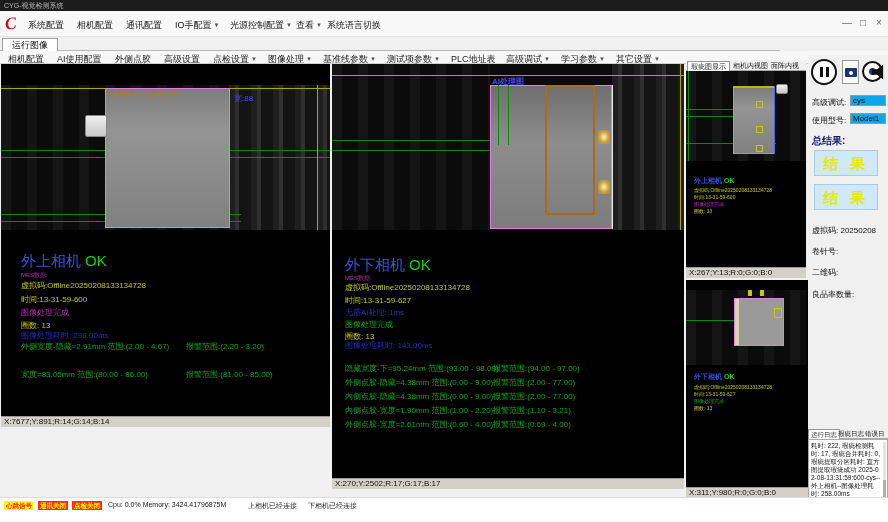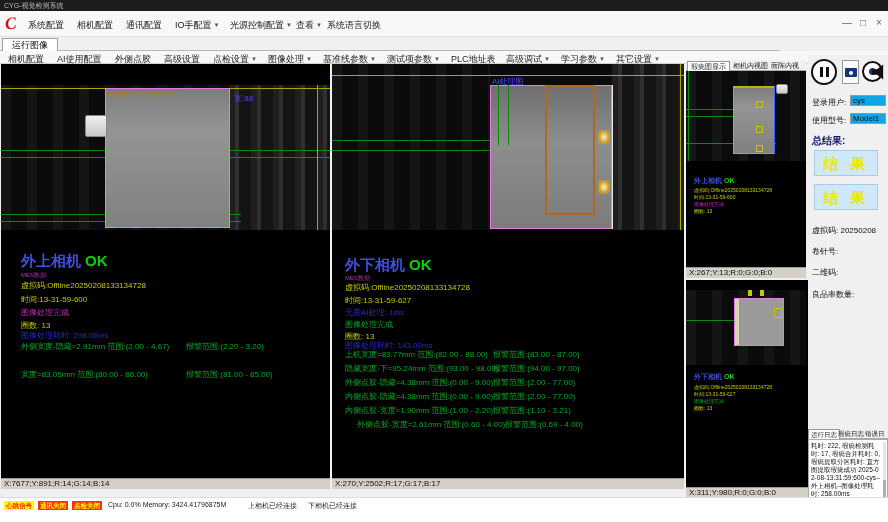--- a/index.html
+++ b/index.html
@@ -31,21 +31,21 @@
   .vline{position:absolute;width:1px;}
   .yellow{background:#a8a800;} .green{background:#0a8a0a;} .whiteln{background:#e8e8e8;}
   .cell{position:absolute;border:1px solid #e87ae8;background:linear-gradient(180deg,#7d7d7d,#949494 30%,#898989 70%,#808080);box-sizing:border-box;}
   .thresh{position:absolute;font-size:6px;color:#c07818;white-space:nowrap;}
   .bluelabel{position:absolute;font-size:8px;color:#4848ff;white-space:nowrap;}
   .connector{position:absolute;background:linear-gradient(180deg,#f0f0f0,#c8c8c8);border-radius:2px;border:1px solid #888;box-sizing:border-box;}
   .orange-rect{position:absolute;border:2px solid #b06820;box-sizing:border-box;}
   .blob{position:absolute;width:12px;height:14px;background:radial-gradient(ellipse at center,#fff8c0 0%,#d0a030 55%,rgba(80,50,10,0) 100%);}
   .ybox{position:absolute;border:1px solid #c8c800;box-sizing:border-box;}
   
-  .cam-title{position:absolute;font-size:15px;font-weight:bold;color:#3c50e0;white-space:nowrap;}
+  .cam-title{position:absolute;font-size:15px;font-weight:normal;color:#3c50e0;white-space:nowrap;}
   .cam-ok{color:#00d800;font-style:normal;margin-left:4px;}
   .sub-purple{position:absolute;font-size:6px;color:#c028c0;white-space:nowrap;}
   .ln-yellow{position:absolute;font-size:8px;color:#c8c800;white-space:nowrap;}
   .ln-purple{position:absolute;font-size:8px;color:#c028c0;white-space:nowrap;}
   .ln-blue{position:absolute;font-size:8px;color:#2828c8;white-space:nowrap;}
   .mrow{position:absolute;left:20px;right:2px;height:12px;font-size:8px;color:#00a820;white-space:nowrap;overflow:hidden;}
   .mval{position:absolute;left:0;}
   .malarm{position:absolute;left:165px;}
   .mid .malarm{left:148px;}
   
@@ -122,21 +122,21 @@
     <span class="tb-item" style="left:213px"><span>点检设置</span><span class="arr">▼</span></span>
     <span class="tb-item" style="left:268px"><span>图像处理</span><span class="arr">▼</span></span>
     <span class="tb-item" style="left:323px"><span>基准线参数</span><span class="arr">▼</span></span>
     <span class="tb-item" style="left:387px"><span>测试项参数</span><span class="arr">▼</span></span>
     <span class="tb-item" style="left:451px"><span>PLC地址表</span></span>
     <span class="tb-item" style="left:506px"><span>高级调试</span><span class="arr">▼</span></span>
     <span class="tb-item" style="left:561px"><span>学习参数</span><span class="arr">▼</span></span>
     <span class="tb-item" style="left:616px"><span>其它设置</span><span class="arr">▼</span></span>
   </div>
 
-  <div class="view" style="left:1px;top:64px;width:329px;height:425px;">
+  <div class="view" style="left:1px;top:64px;width:329px;height:363px;">
     <div class="img" style="left:0;top:21px;width:329px;height:145px;">
       <div class="streaks-l" style="left:0;width:228px;"></div>
       <div class="streaks-r" style="left:228px;width:101px;"></div>
       <div class="hline yellow" style="left:0;top:3px;width:329px;"></div>
       <div class="hline green" style="left:0;top:65px;width:329px;"></div>
       <div class="hline green" style="left:0;top:72px;width:329px;"></div>
       <div class="hline green" style="left:0;top:129px;width:240px;"></div>
       <div class="hline green" style="left:0;top:136px;width:240px;"></div>
       <div class="cell" style="left:104px;top:3px;width:125px;height:140px;"></div>
       <div class="thresh" style="left:106px;top:5px;">灰度阈值:93, 动态阈值:100</div>
@@ -158,21 +158,21 @@
         <span class="malarm">报警范围:(2.20 - 3.20)</span>
       </div>
     <div class="mrow" style="top:305px;">
         <span class="mval">宽度=83.05mm 范围:(80.00 - 86.00)</span>
         <span class="malarm">报警范围:(81.00 - 85.00)</span>
       </div>
     <div class="coordbar">X:7677;Y:891;R:14;G:14;B:14</div>
   </div>
 
   <div class="view mid" style="left:332px;top:64px;width:352px;height:425px;">
-    <div class="img" style="left:0;top:0;width:352px;height:166px;">
+    <div class="img" style="left:0;top:0;width:352px;height:166px;font-weight:bold;">
       <div class="streaks-l" style="left:0;width:158px;"></div>
       <div class="streaks-r" style="left:280px;width:72px;"></div>
       <div class="hline yellow" style="left:0;top:11px;width:352px;"></div>
       <div class="hline green" style="left:0;top:76px;width:158px;"></div>
       <div class="hline green" style="left:0;top:86px;width:158px;"></div>
       <div class="cell" style="left:158px;top:21px;width:122px;height:144px;background:linear-gradient(180deg,#6f6f6f,#8d8d8d 40%,#7c7c7c);"></div>
       <div class="vline green" style="left:166px;top:21px;height:60px;"></div>
       <div class="vline green" style="left:176px;top:21px;height:60px;"></div>
       <div class="orange-rect" style="left:213px;top:21px;width:50px;height:130px;"></div>
       <div class="bluelabel" style="left:160px;top:12px;">AI处理图</div>
@@ -184,41 +184,37 @@
     <div class="cam-title" style="left:13px;top:192px;">
       <span>外下相机</span><span class="cam-ok">OK</span>
     </div>
     <div class="sub-purple" style="left:13px;top:210px;">MES数据:</div>
     <div class="ln-yellow" style="left:13px;top:218px;">虚拟码:Offline20250208133134728</div>
     <div class="ln-yellow" style="left:13px;top:231px;">时间:13-31-59-627</div>
     <div class="ln-blue" style="left:13px;top:243px;">无需AI处理: 1ms</div>
     <div class="ln-purple" style="left:13px;top:255px;color:#00a820;">图像处理完成</div>
     <div class="ln-yellow" style="left:13px;top:267px;">圈数: 13</div>
     <div class="ln-blue" style="left:13px;top:276px;">图像处理耗时: 143.00ms</div>
-    <div class="mrow" style="top:285px;left:13px;">
-        <span class="mval">上机宽度=83.77mm 范围:(82.00 - 88.00)</span>
-        <span class="malarm">报警范围:(83.00 - 87.00)</span>
-      </div>
     <div class="mrow" style="top:299px;left:13px;">
         <span class="mval">隐藏宽度-下=95.24mm 范围:(93.00 - 98.00)</span>
         <span class="malarm">报警范围:(94.00 - 97.00)</span>
       </div>
     <div class="mrow" style="top:313px;left:13px;">
         <span class="mval">外侧点胶-隐藏=4.38mm 范围:(0.00 - 9.00)</span>
         <span class="malarm">报警范围:(2.00 - 77.00)</span>
       </div>
     <div class="mrow" style="top:327px;left:13px;">
         <span class="mval">内侧点胶-隐藏=4.38mm 范围:(0.00 - 9.00)</span>
         <span class="malarm">报警范围:(2.00 - 77.00)</span>
       </div>
     <div class="mrow" style="top:341px;left:13px;">
         <span class="mval">内侧点胶-宽度=1.90mm 范围:(1.00 - 2.20)</span>
         <span class="malarm">报警范围:(1.10 - 3.21)</span>
       </div>
-    <div class="mrow" style="top:355px;left:13px;margin-left:12px;">
+    <div class="mrow" style="top:355px;left:13px;">
         <span class="mval">外侧点胶-宽度=2.61mm 范围:(0.60 - 4.00)</span>
         <span class="malarm">报警范围:(0.69 - 4.00)</span>
       </div>
     <div class="coordbar">X:270;Y:2502;R:17;G:17;B:17</div>
   </div>
 
   <div class="view" style="left:686px;top:60px;width:120px;height:218px;background:#f0f0f0;">
     <div class="minitabs">
       <span class="minitab sel" style="left:1px;">瑕疵图显示</span>
       <span class="minitab" style="left:44px;">相机内视图</span>
@@ -282,21 +278,21 @@
       <span class="body"></span>
       <span class="lens"></span>
     </div>
     <div class="btn" id="target-btn">
       <span class="dot"></span>
     </div>
     <div class="btn" id="speaker-btn">
       <span class="horn"></span>
     </div>
 
-    <div class="sp-label" style="left:4px;top:42px;">登录用户:</div>
+    <div class="sp-label" style="left:4px;top:42px;">高级调试:</div>
     <div class="sp-box" style="left:42px;top:40px;width:36px;height:11px;">cys</div>
     <div class="sp-label" style="left:4px;top:60px;">使用型号:</div>
     <div class="sp-box" style="left:42px;top:58px;width:36px;height:11px;">Model1</div>
     <div class="sp-label" style="left:4px;top:79px;font-size:10px;font-weight:bold;color:#16166e;">总结果:</div>
     <div class="result-box" style="top:95px;">结 果</div>
     <div class="result-box" style="top:129px;">结 果</div>
     <div class="sp-label" style="left:4px;top:170px;">虚拟码: 20250208</div>
     <div class="sp-label" style="left:4px;top:191px;">卷针号:</div>
     <div class="sp-label" style="left:4px;top:212px;">二维码:</div>
     <div class="sp-label" style="left:4px;top:234px;">良品率数量:</div>

